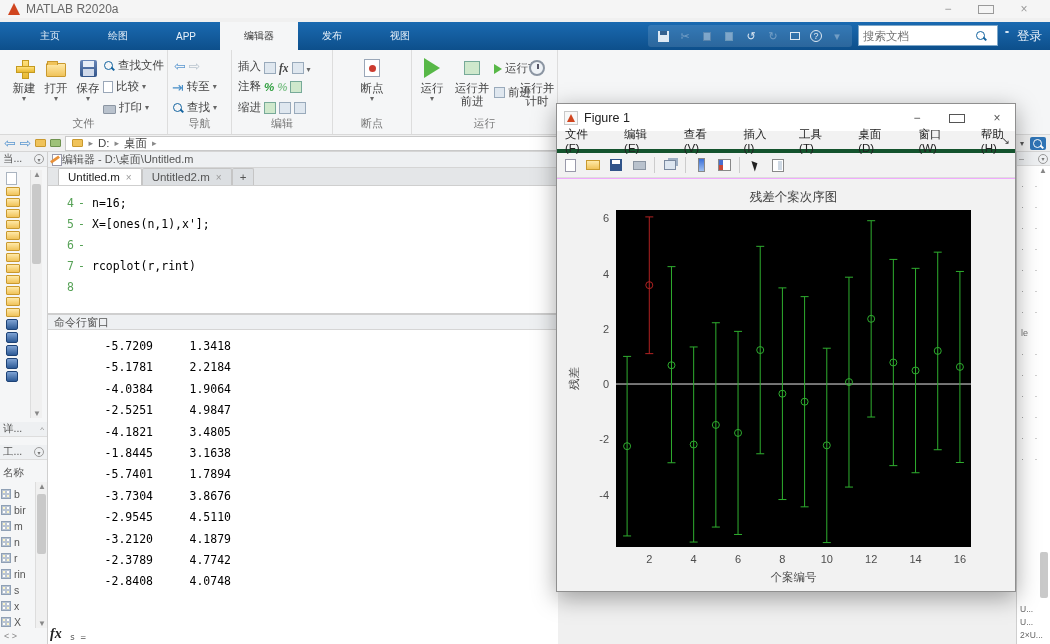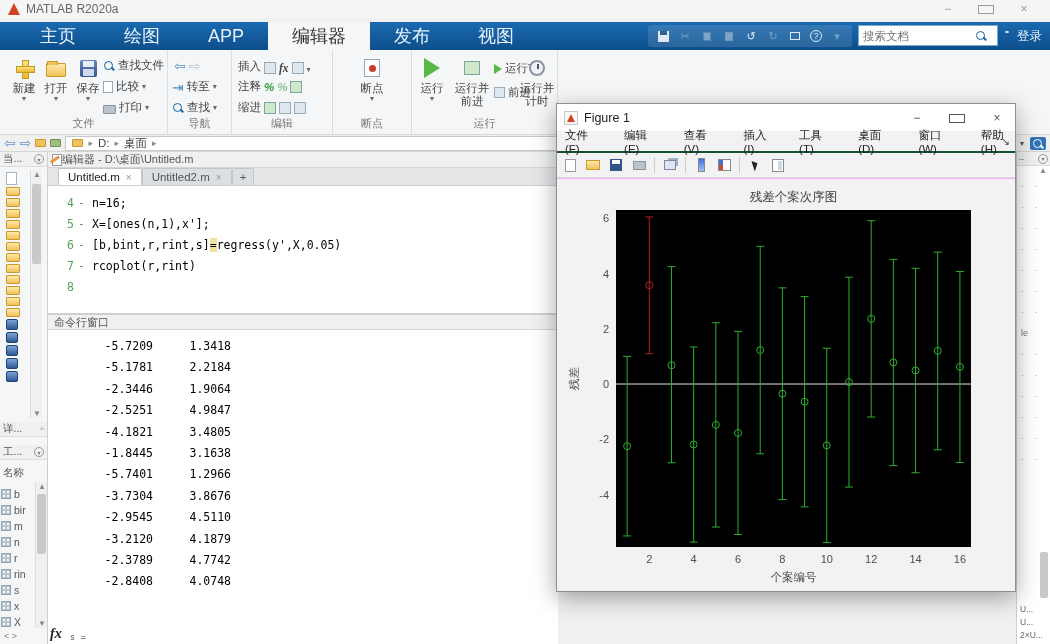--- a/index.html
+++ b/index.html
@@ -12,21 +12,21 @@
   .mlogo { width:0; height:0; border-left:6px solid transparent; border-right:6px solid transparent; border-bottom:12px solid #d0451f; display:inline-block; margin-right:6px; }
   #titlebar .ttl { color:#666; font-size:12px; }
   .wc { position:absolute; top:2px; display:flex; gap:22px; color:#9a9a9a; font-size:12px; }
   #titlebar .wc { right:18px; }
   .wc span { width:16px; text-align:center; cursor:default; }
   .restore-box { display:inline-block; width:9px; height:9px; border:1px solid #9a9a9a; margin-top:3px; }
 
   
   #tabsbar { position:absolute; left:0; top:22px; width:1050px; height:28px; background:linear-gradient(#1a6ab1,#0d4f8b); display:flex; align-items:stretch; }
   #tabs { display:flex; margin-left:16px; }
-  .rtab { padding:5px 24px; display:flex; align-items:center; color:#e8f1fa; font-size:18px; cursor:pointer; }
+  .rtab { padding:5px 24px; display:flex; align-items:center; color:#e8f1fa; font-size:10px; cursor:pointer; }
   .rtab.active { background:#f5f6f7; color:#333; }
   #qa { position:absolute; left:648px; top:3px; height:22px; display:flex; align-items:center; gap:8px; background:rgba(255,255,255,.12); border-radius:3px; padding:0 8px; }
   .qico { width:14px; height:14px; display:flex; align-items:center; justify-content:center; color:#dfe9f3; font-size:11px; }
   .dim { opacity:.38; }
   .floppy { width:11px; height:11px; background:#dfe9f3; position:relative; }
   .floppy:after { content:""; position:absolute; left:2px; top:0; width:7px; height:4px; background:#33608f; }
   #searchbox { position:absolute; left:858px; top:3px; width:140px; height:21px; background:#fff; border:1px solid #7fa8c9; display:flex; align-items:center; padding:0 4px; }
   #searchbox input { border:none; outline:none; width:112px; font-size:11.5px; font-family:inherit; color:#444; background:transparent; }
   .mag { position:relative; width:12px; height:12px; display:inline-block; }
   .mag:before { content:""; position:absolute; left:1px; top:1px; width:7px; height:7px; border:1.5px solid #1464a0; border-radius:50%; }
@@ -124,21 +124,21 @@
   .dotrow { height:21px; display:flex; align-items:center; padding-left:4px; letter-spacing:4px; color:#999; }
   #rs-bottom { position:absolute; bottom:2px; left:0; width:34px; font-size:8.5px; color:#666; line-height:13px; padding-left:3px; }
   #rs-thumb { position:absolute; right:2px; bottom:46px; width:8px; height:46px; background:#c9c9c9; border-radius:2px; }
 
   
   #figwin { position:absolute; left:556px; top:103px; width:460px; height:489px; background:#f0abfc; border:1px solid #8f8f8f; box-shadow:0 6px 22px rgba(0,0,0,.35); z-index:10; }
   #fig-title { height:27px; background:#fff; display:flex; align-items:center; padding-left:7px; gap:6px; font-size:12.5px; color:#222; }
   .figico { width:14px; height:14px; border:1px solid #c9c9c9; background:#f8f8f8; display:flex; align-items:center; justify-content:center; }
   .figico .mlogo { border-left-width:4px; border-right-width:4px; border-bottom-width:8px; margin:0; }
   #fig-title .wc { right:10px; top:7px; gap:24px; color:#555; }
-  #fig-menu { height:22px; background:#f2f2f2; display:flex; align-items:center; gap:26px; padding-left:8px; font-size:11.5px; color:#222; border-bottom:2px solid #14532d; position:relative; }
+  #fig-menu { height:22px; background:#f2f2f2; display:flex; align-items:center; gap:26px; padding-left:8px; font-size:11.5px; color:#222; border-bottom:4px solid #14532d; position:relative; }
   #fig-menu .ovf { position:absolute; right:5px; color:#333; font-size:10px; }
   #fig-tools { height:25px; display:flex; align-items:center; gap:5px; padding-left:4px; border-bottom:1px solid #ddd; background:#f2f2f2; }
   .ft { width:18px; height:18px; display:flex; align-items:center; justify-content:center; cursor:pointer; }
   .ft-sep { width:1px; height:16px; background:#ccc; margin:0 1px; }
   .ft-page { width:11px; height:13px; background:#fff; border:1px solid #99a; }
   .ft-folder { width:14px; height:10px; background:linear-gradient(#ffe9a8,#f0c35a); border:1px solid #c9992e; }
   .ft-floppy { width:12px; height:12px; background:#31548a; position:relative; }
   .ft-floppy:before { content:""; position:absolute; left:2px; top:1px; width:8px; height:4px; background:#fff; }
   .ft-print { width:13px; height:9px; background:#b9c2cd; border:1px solid #8b95a2; }
   .ft-link { width:12px; height:10px; border:1px solid #7b8aa0; background:#dde6f0; box-shadow:3px -3px 0 -1px #9fb0c4; }
@@ -505,21 +505,20 @@
           <span class="ctext">n=16;</span>
         </div>
         <div class="cline">
           <span class="lnum">5</span>
           <span class="ldash">-</span>
           <span class="ctext">X=[ones(n,1),x'];</span>
         </div>
         <div class="cline">
           <span class="lnum">6</span>
           <span class="ldash">-</span>
-          <span class="ctext"><span>[b,bint,r,rint,s]</span><span class="hl-eq">=</span><span>regress(y',X,0.05)</span></span>
         </div>
         <div class="cline">
           <span class="lnum">7</span>
           <span class="ldash">-</span>
           <span class="ctext">rcoplot(r,rint)</span>
         </div>
         <div class="cline">
           <span class="lnum">8</span>
           <span class="ldash"></span>
           <span class="ctext"></span>
@@ -535,38 +534,38 @@
         </div>
         <div class="crow">
           <span class="c1">-5.7209</span>
           <span class="c2">1.3418</span>
         </div>
         <div class="crow">
           <span class="c1">-5.1781</span>
           <span class="c2">2.2184</span>
         </div>
         <div class="crow">
-          <span class="c1">-2.3446</span>
+          <span class="c1">-4.0384</span>
           <span class="c2">1.9064</span>
         </div>
         <div class="crow">
           <span class="c1">-2.5251</span>
           <span class="c2">4.9847</span>
         </div>
         <div class="crow">
           <span class="c1">-4.1821</span>
           <span class="c2">3.4805</span>
         </div>
         <div class="crow">
           <span class="c1">-1.8445</span>
           <span class="c2">3.1638</span>
         </div>
         <div class="crow">
           <span class="c1">-5.7401</span>
-          <span class="c2">1.2966</span>
+          <span class="c2">1.7894</span>
         </div>
         <div class="crow">
           <span class="c1">-3.7304</span>
           <span class="c2">3.8676</span>
         </div>
         <div class="crow">
           <span class="c1">-2.9545</span>
           <span class="c2">4.5110</span>
         </div>
         <div class="crow">

